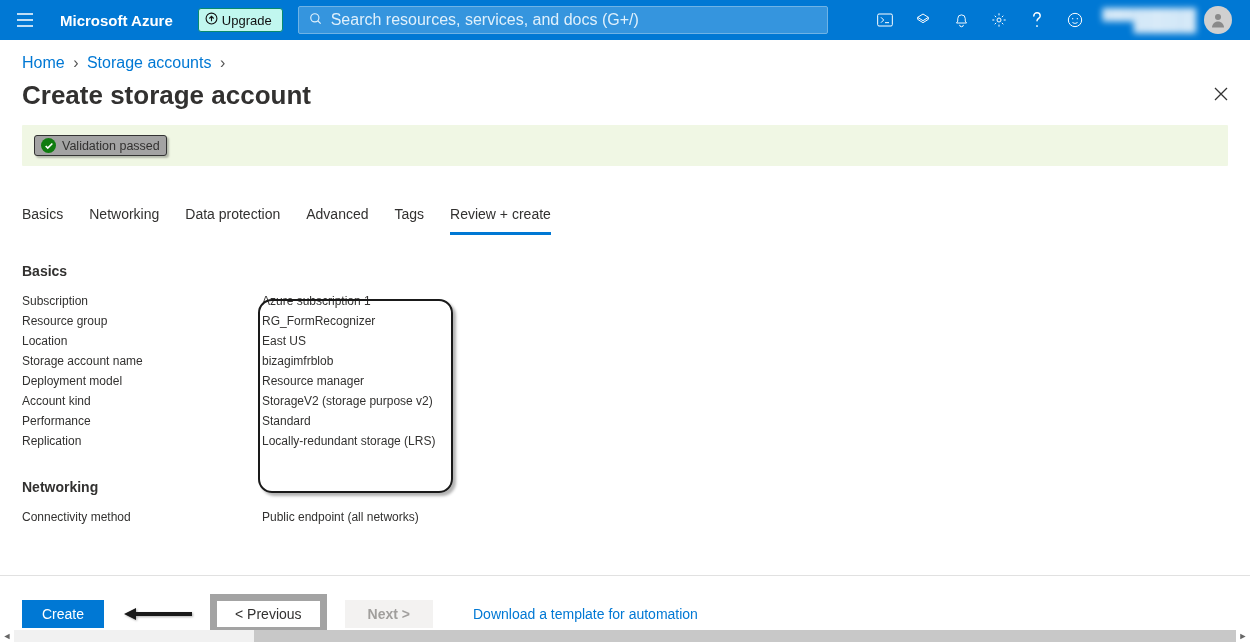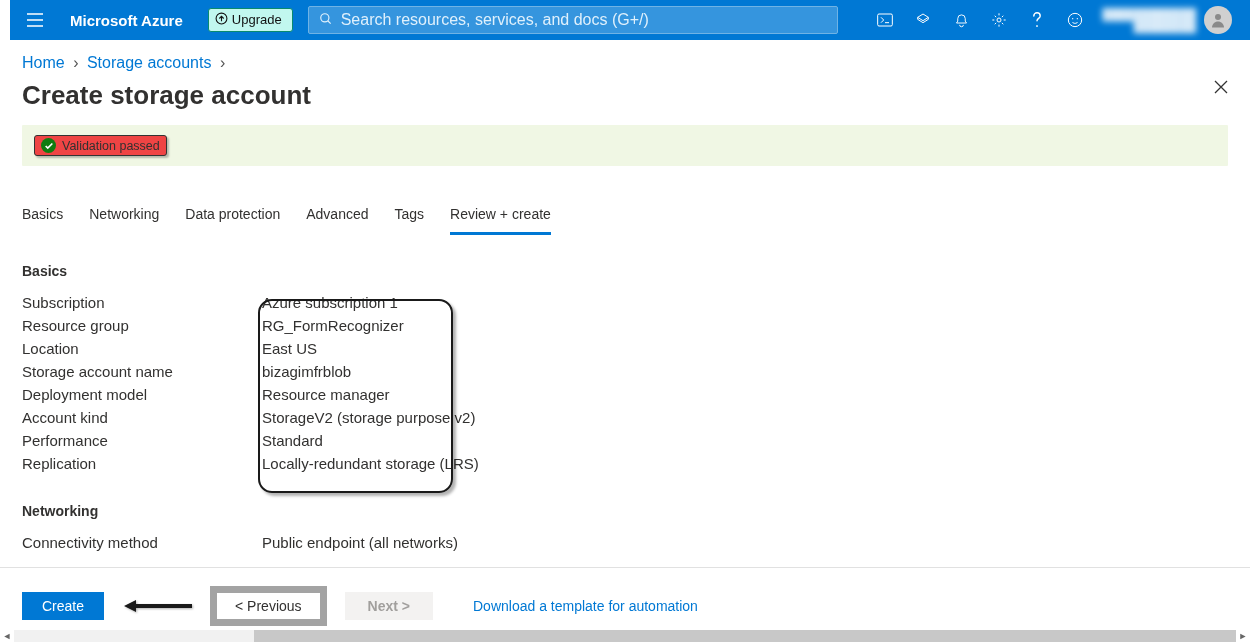--- a/index.html
+++ b/index.html
@@ -14,32 +14,32 @@
     position: relative;
   }
   
   .topbar {
     background: #0078d4;
     height: 40px;
     display: flex;
     align-items: center;
     padding: 0 10px;
     color: #fff;
-    margin-left: 10px;
   }
   .hamburger { width: 30px; display:flex; justify-content:center; cursor:pointer; }
   .brand { font-size: 15px; font-weight: 600; margin-left: 20px; white-space: nowrap; }
   .upgrade-btn {
     background: #c1f7ef;
     color: #111;
     border: 1px solid #098a6f;
     border-radius: 3px;
     padding: 3px 10px 3px 6px;
     margin-left: 25px;
     display: flex;
+    align-items: center;
     gap: 4px;
     font-size: 13px;
     cursor: pointer;
   }
   .searchbox {
     flex: 1;
     margin-left: 15px;
     height: 28px;
     background: #3595de;
     border: 1px solid #6fb3e5;
@@ -63,37 +63,37 @@
   .topbar-right { display:flex; align-items:center; margin-left:auto; gap: 0; }
   .topbar-icon { width: 38px; height: 40px; display:flex; align-items:center; justify-content:center; cursor:pointer; }
   .account-block { display:flex; align-items:center; gap:8px; padding: 0 8px; }
   .account-text { font-size:11px; line-height:12px; text-align:right; filter: blur(3px); opacity:.85; }
   .avatar { width:28px; height:28px; border-radius:50%; background:#d0d0d0; display:flex; align-items:center; justify-content:center; }
 
   
   .crumbs { padding: 14px 22px 0; font-size: 16px; }
   .crumbs a { color:#0078d4; text-decoration:none; cursor:pointer; }
   .crumbs .sep { color:#555; padding:0 4px; }
-  .page-head { display:flex; padding: 8px 22px 14px; }
+  .page-head { display:flex; align-items:center; padding: 8px 22px 14px; }
   .page-title { font-size: 26px; font-weight: 600; }
   .close-x { margin-left:auto; cursor:pointer; font-size:16px; color:#333; }
 
   
   .valid-banner {
     margin: 0 22px;
     background: #f0f7e4;
     padding: 10px 12px;
     border-radius: 1px;
   }
   .valid-pill {
     display:inline-flex; align-items:center; gap:6px;
     border: 1.5px solid #333; border-radius: 3px;
     padding: 2px 6px; font-size: 12.5px;
     box-shadow: 2px 2px 2px rgba(0,0,0,0.25);
-    background:#ef4444;
+    background:#a3a3a3;
   }
   .check-circle { width:15px; height:15px; border-radius:50%; background:#107c10; display:flex; align-items:center; justify-content:center; }
 
   
   .scroll-region {
     position: absolute;
     top: 178px; left: 0; right: 0; bottom: 86px;
     overflow-y: scroll;
     padding: 0 22px;
   }
@@ -101,34 +101,34 @@
   .scroll-region::-webkit-scrollbar-thumb { background:#c8c8c8; }
   .scroll-region::-webkit-scrollbar-track { background:#f3f3f3; }
 
   
   .tabs { display:flex; gap: 26px; border-bottom: 0px; margin-top: 20px; }
   .tab { padding: 8px 0 10px; font-size: 14px; color:#323130; cursor:pointer; }
   .tab.active { border-bottom: 3px solid #0078d4; font-weight: 400; }
 
   
   .section-title { font-weight:600; font-size:14px; margin-top: 28px; margin-bottom: 12px; }
-  .kv-row { display:flex; padding: 3px 0; font-size: 15px; }
+  .kv-row { display:flex; padding: 3px 0; font-size: 12px; }
   .kv-label { width: 240px; color:#323130; }
   .kv-val { color:#323130; }
   .values-frame {
     position:absolute;
     border: 2.5px solid #1a1a1a;
     border-radius: 14px;
     box-shadow: 3px 3px 3px rgba(0,0,0,0.3);
     pointer-events:none;
   }
 
   
   .footer {
-    position:absolute; left:0; right:0; bottom: 16px;
+    position:absolute; left:0; right:0; bottom: 8px;
     border-top: 1px solid #e1e1e1;
     padding: 18px 22px 0;
     display:flex; align-items:center; gap: 18px;
     background:#fff;
   }
   .btn-primary {
     background:#0078d4; color:#fff; border:none;
     padding: 6px 20px; font-size:14px; cursor:pointer;
   }
   .btn-secondary {

